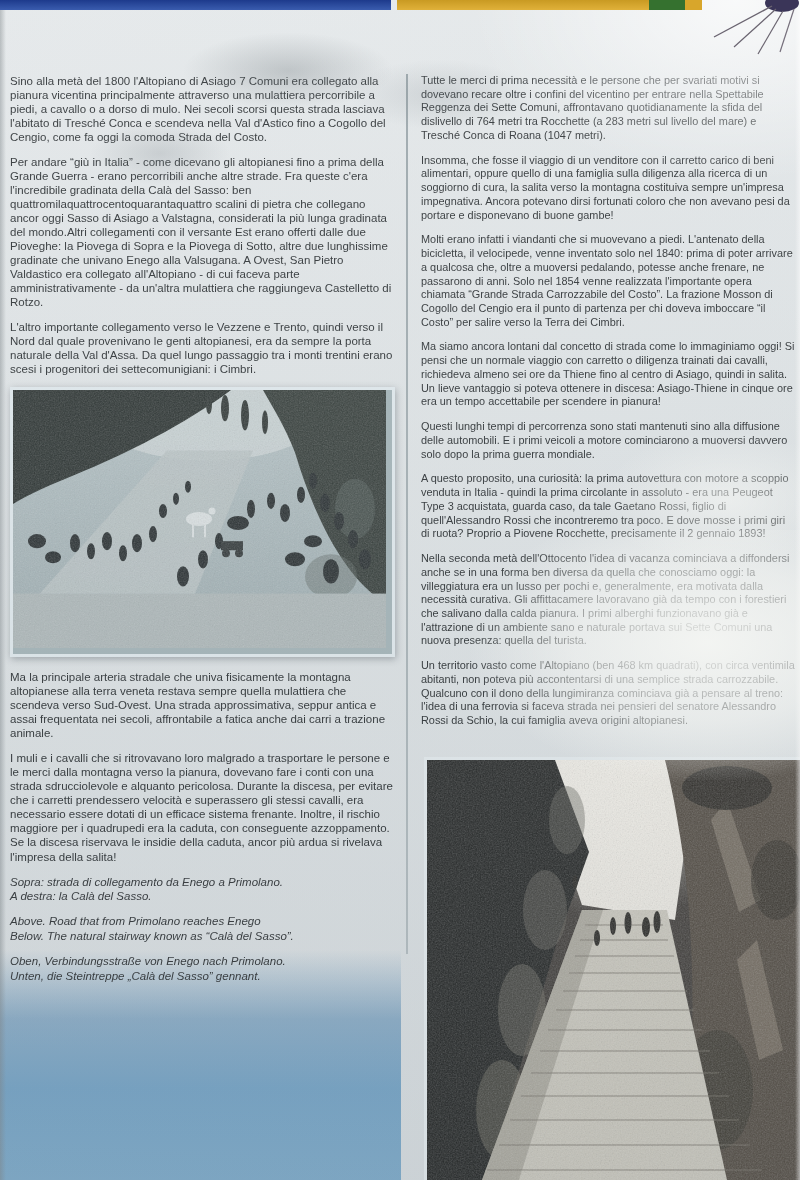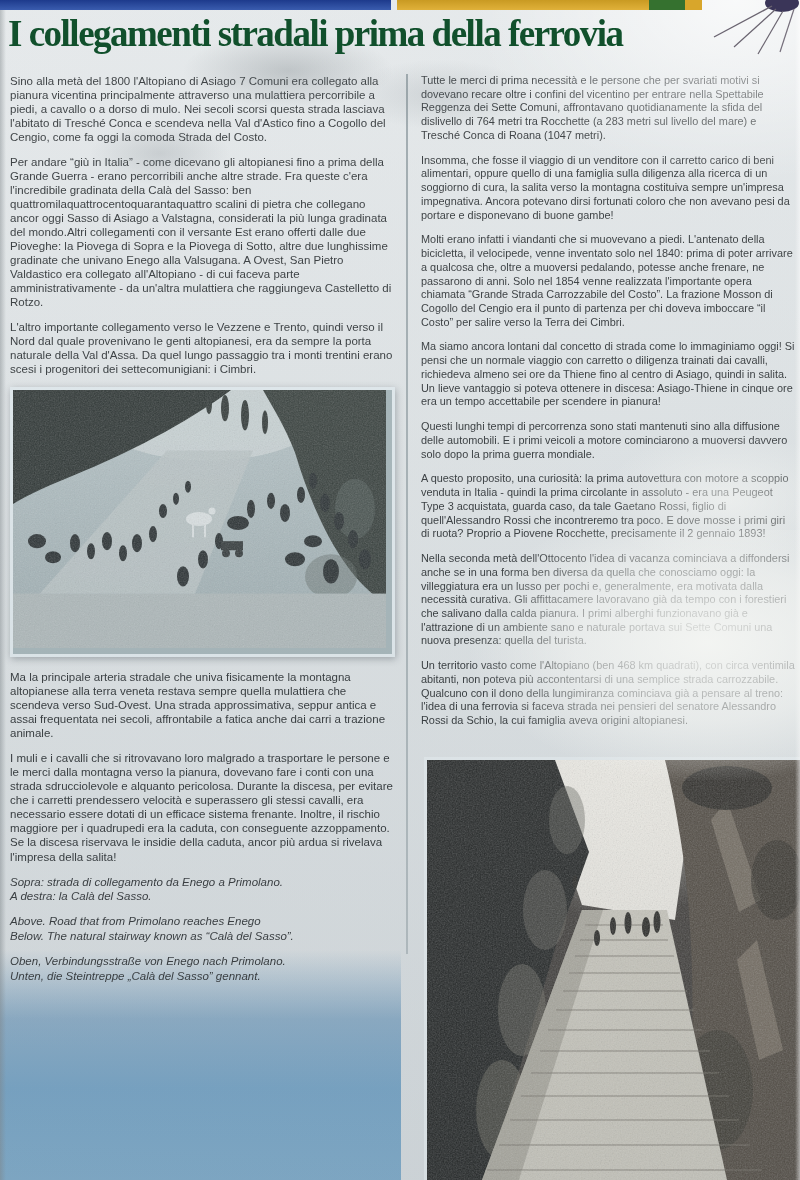--- a/index.html
+++ b/index.html
@@ -78,21 +78,20 @@
   <div class="bar bar-gold2"></div>
 
   <svg class="insect" viewBox="0 0 90 56">
     <ellipse cx="72" cy="3" rx="17" ry="9" fill="#3a3558"></ellipse>
     <line x1="62" y1="6" x2="4" y2="37" stroke="#6a6470" stroke-width="1.4"></line>
     <line x1="66" y1="9" x2="24" y2="47" stroke="#6a6470" stroke-width="1.2"></line>
     <line x1="73" y1="11" x2="48" y2="54" stroke="#6a6470" stroke-width="1.2"></line>
     <line x1="84" y1="9" x2="70" y2="52" stroke="#76707c" stroke-width="1.2"></line>
   </svg>
 
-  <div class="title">I collegamenti stradali prima della ferrovia</div>
 
   <div class="divider"></div>
 
   <div class="col-left">
     <p>Sino alla metà del 1800 l'Altopiano di Asiago 7 Comuni era collegato alla pianura vicentina principalmente attraverso una mulattiera percorribile a piedi, a cavallo o a dorso di mulo. Nei secoli scorsi questa strada lasciava l'abitato di Tresché Conca e scendeva nella Val d'Astico fino a Cogollo del Cengio, come fa oggi la comoda Strada del Costo.</p>
     <p>Per andare “giù in Italia” - come dicevano gli altopianesi fino a prima della Grande Guerra - erano percorribili anche altre strade. Fra queste c'era l'incredibile gradinata della Calà del Sasso: ben quattromilaquattrocentoquarantaquattro scalini di pietra che collegano ancor oggi Sasso di Asiago a Valstagna, considerati la più lunga gradinata del mondo.Altri collegamenti con il versante Est erano offerti dalle due Pioveghe: la Piovega di Sopra e la Piovega di Sotto, altre due lunghissime gradinate che univano Enego alla Valsugana. A Ovest, San Pietro Valdastico era collegato all'Altopiano - di cui faceva parte amministrativamente - da un'altra mulattiera che raggiungeva Castelletto di Rotzo.</p>
     <p>L'altro importante collegamento verso le Vezzene e Trento, quindi verso il Nord dal quale provenivano le genti altopianesi, era da sempre la porta naturale della Val d'Assa. Da quel lungo passaggio tra i monti trentini erano scesi i progenitori dei settecomunigiani: i Cimbri.</p>
 
     <div class="photo1">
       <svg viewBox="0 0 373 256" preserveAspectRatio="none">

